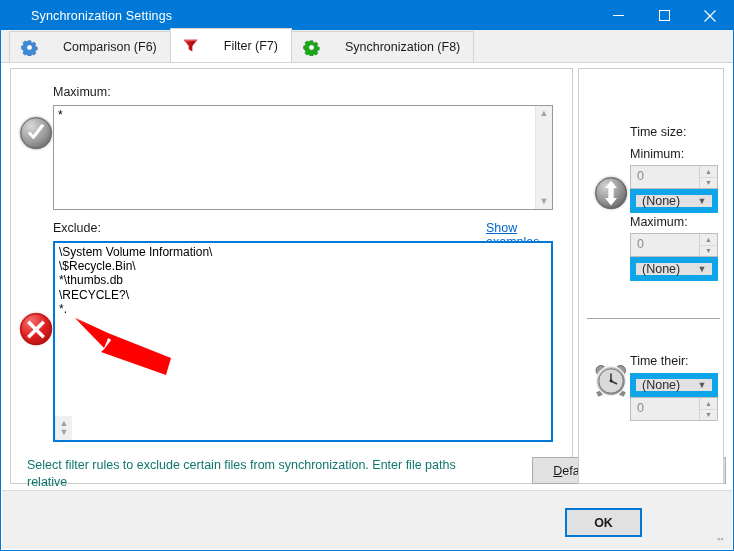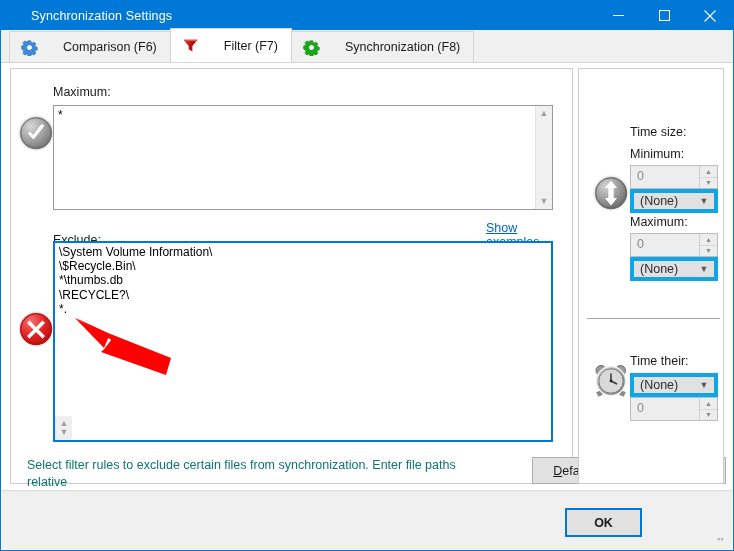--- a/index.html
+++ b/index.html
@@ -185,21 +185,21 @@
     font-size: 7px;
     color: #8a8a8a;
     background: #ededed;
   }
   .spin-btns div:first-child { border-bottom: 1px solid #d9d9d9; }
 
   .combo {
     position: absolute;
     width: 88px; height: 24px;
     background: #e1e1e1;
-    border: 4px solid #0ea5e9;
+    border: 6px solid #0ea5e9;
     display: flex; align-items: center;
   }
   .combo .val {
     flex: 1;
     font-size: 12.5px;
     color: #2b2b2b;
     padding-left: 6px;
   }
   .combo .chev {
     width: 20px;
@@ -344,21 +344,21 @@
     </svg>
 
     <div class="txtbox" style="left:42px; top:36px; width:500px; height:105px;">
       <div class="txt-area">*</div>
       <div class="vscroll">
         <span>▲</span>
         <span>▼</span>
       </div>
     </div>
 
-    <div class="field-label" style="left:42px; top:164px;text-align:center;">Exclude:</div>
+    <div class="field-label" style="left:42px; top:152px;text-align:center;">Exclude:</div>
 
     <div class="link" style="left:475px; top:152px;">Show examples</div>
 
     <svg class="status-icon" style="left:6px; top:241px;" viewBox="0 0 38 38">
       <defs>
         <radialGradient id="rx" cx="0.35" cy="0.28" r="0.88">
           <stop offset="0" stop-color="#f37171"></stop>
           <stop offset="0.5" stop-color="#e02020"></stop>
           <stop offset="1" stop-color="#a50808"></stop>
         </radialGradient>

